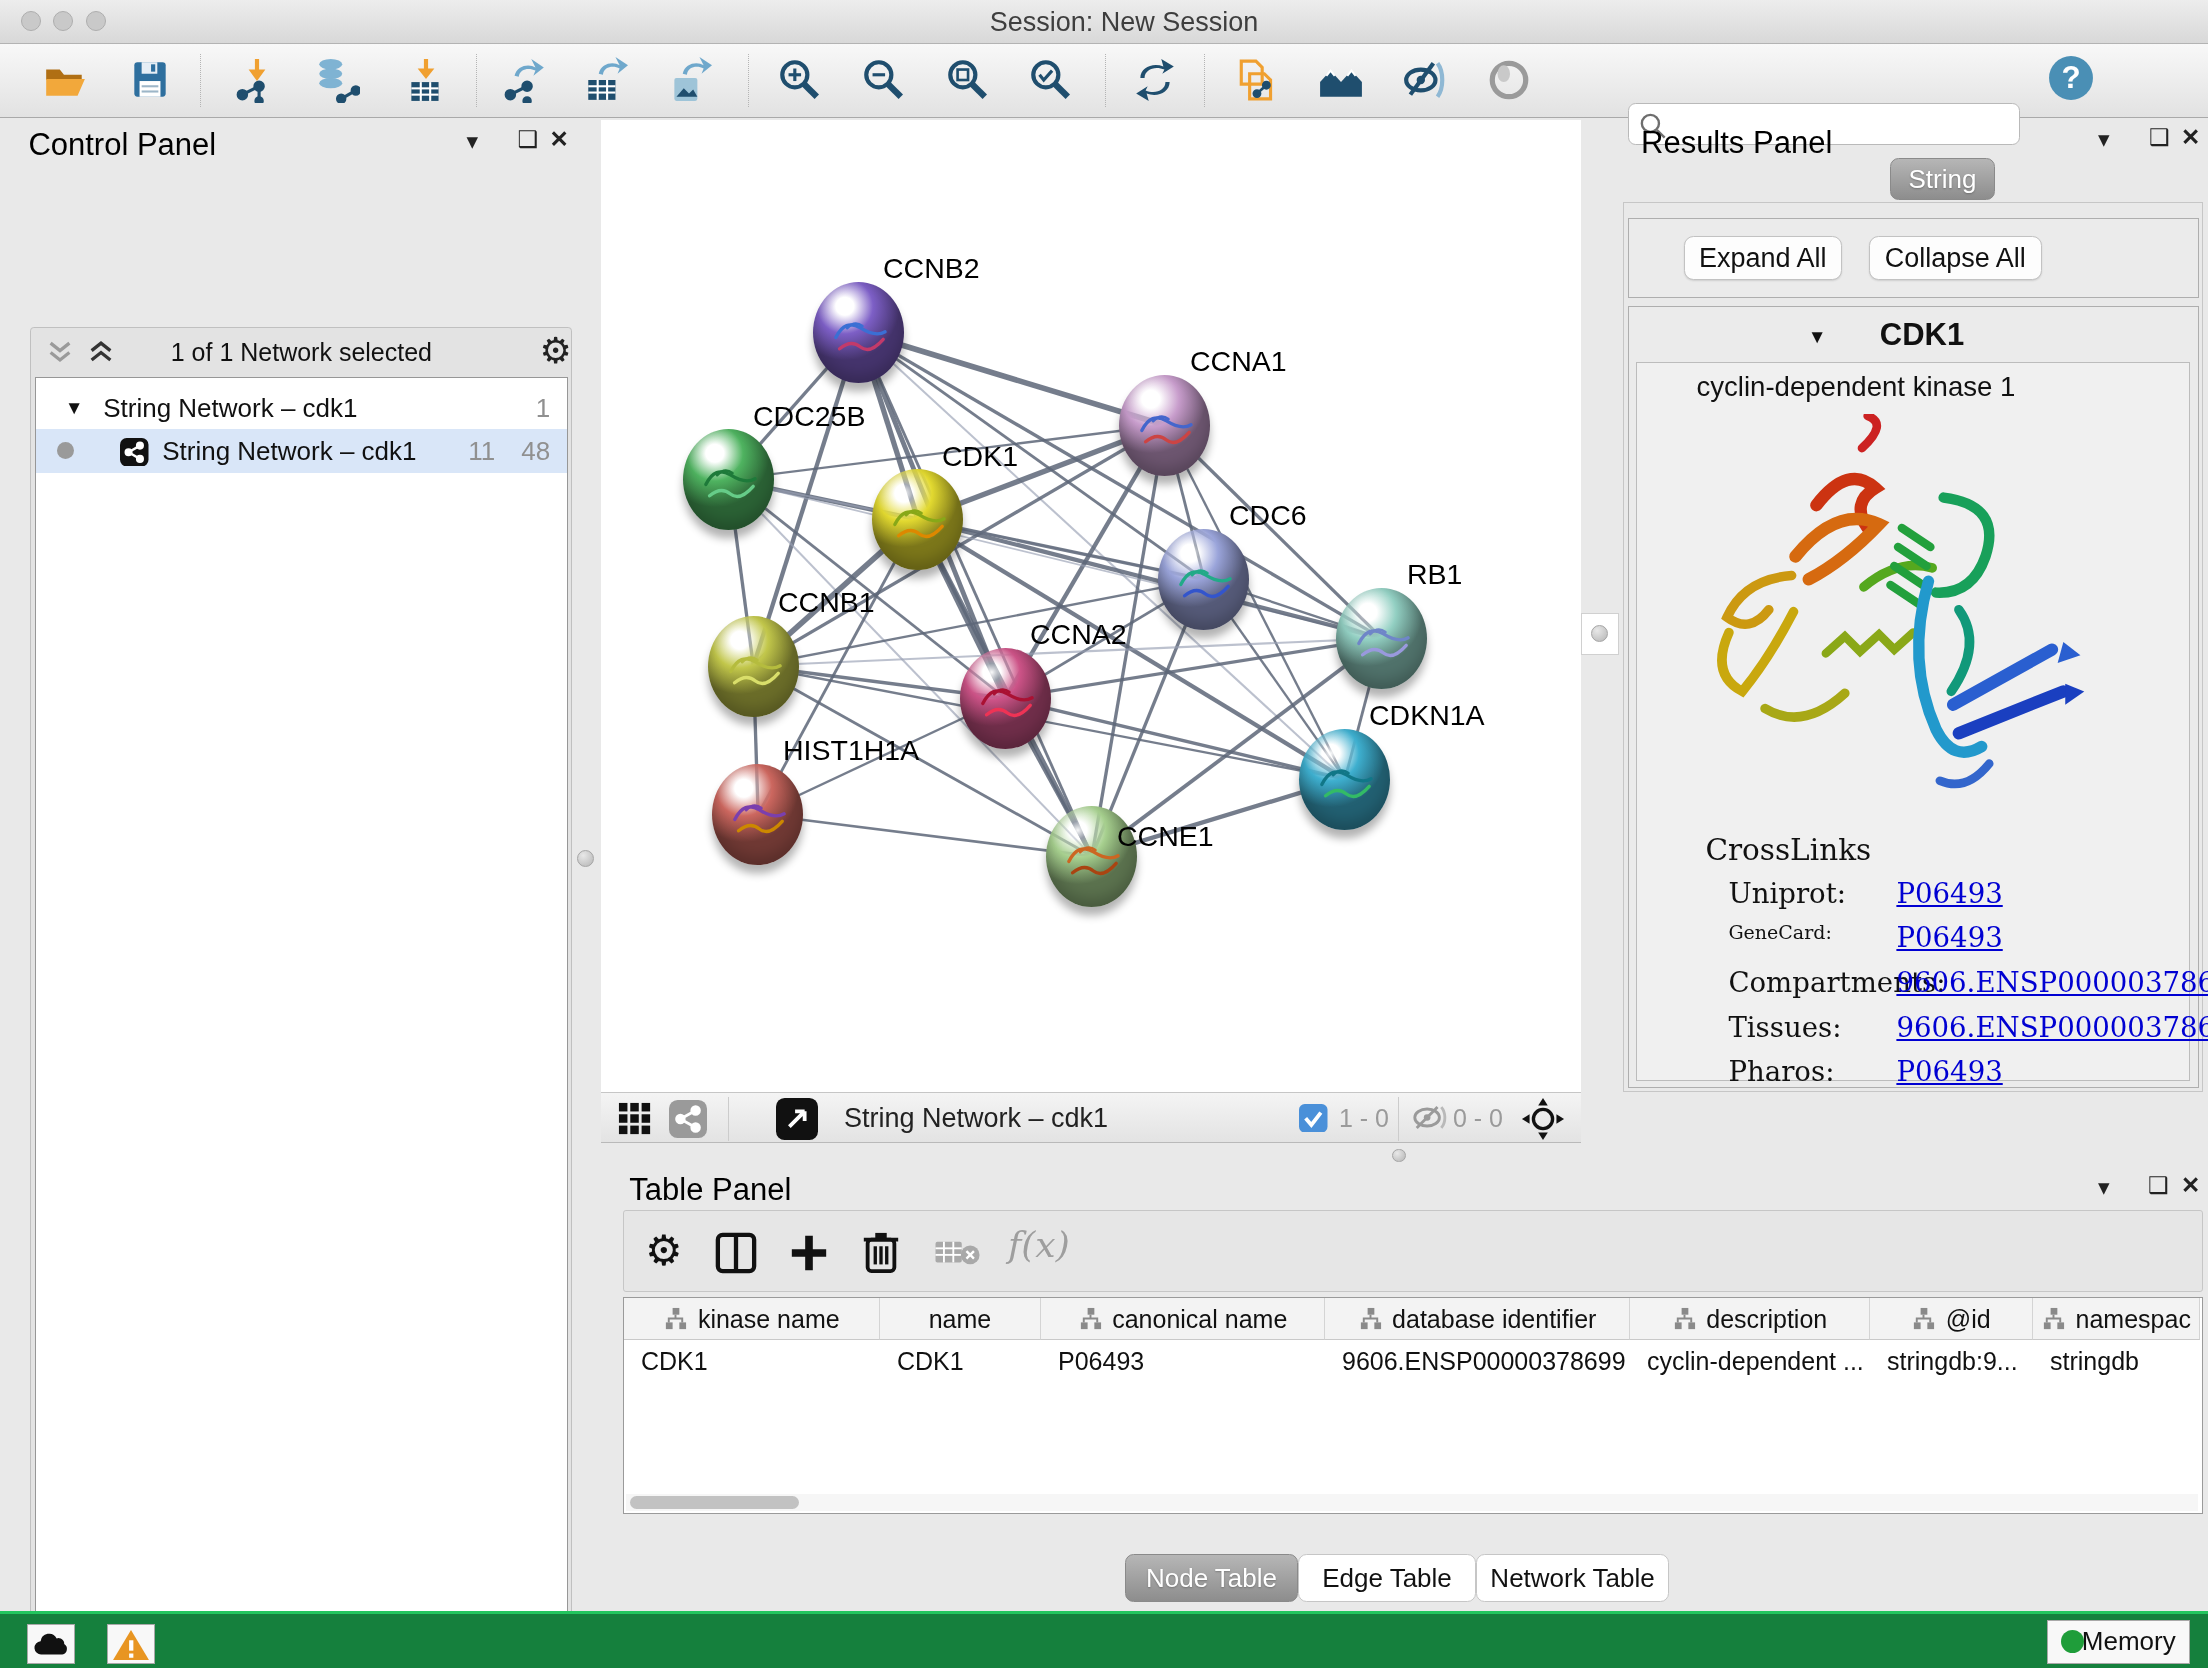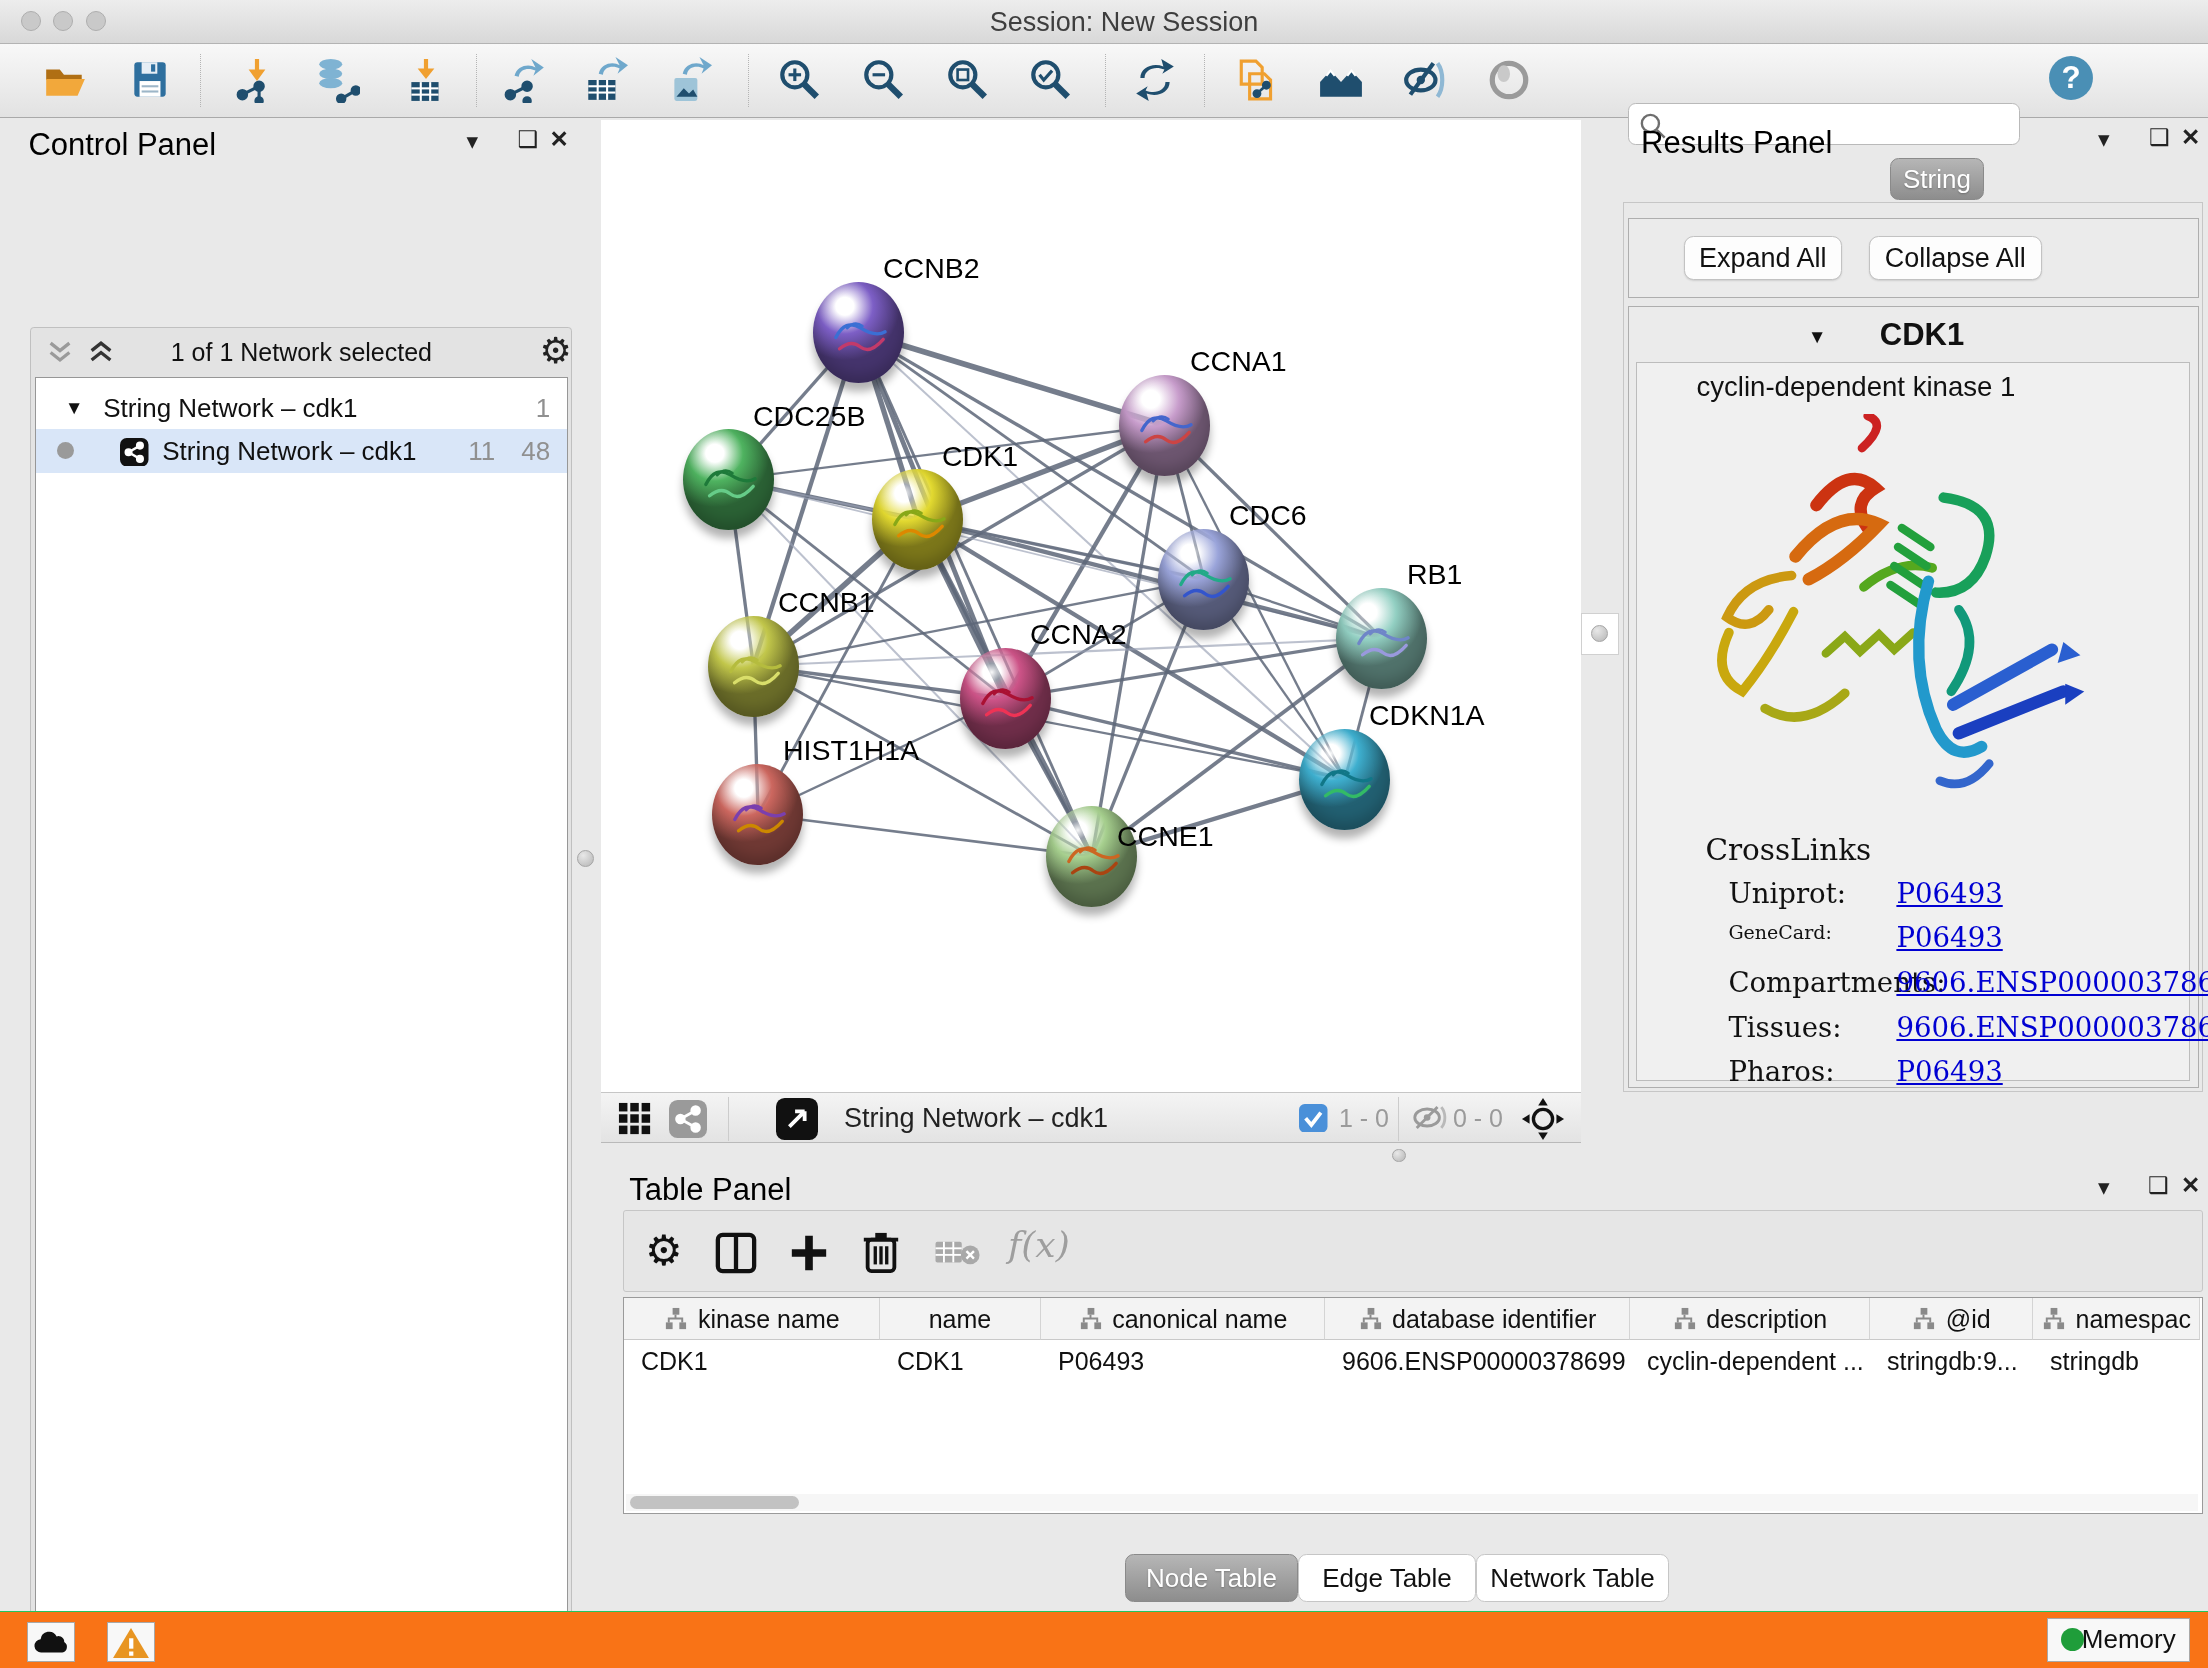--- a/index.html
+++ b/index.html
@@ -69,21 +69,21 @@
   .tp-table { position:absolute; left:623px; top:1297px; width:1580px; height:217px; background:#fff;
     border:1.9px solid #9a9a9a; }
   .th-cell { position:absolute; top:0; height:42px; background:#f3f3f3; border-right:1px solid #d4d4d4;
     border-bottom:1px solid #c9c9c9; font-size:25px; line-height:42px; text-align:center; overflow:hidden; white-space:nowrap; }
   .td-cell { position:absolute; top:42px; height:42px; font-size:25px; line-height:42px; padding-left:17px;
     overflow:hidden; white-space:nowrap; }
   .hscroll { position:absolute; left:1.9px; top:196px; width:1572px; height:17px; background:#f6f6f6; }
   .hthumb { position:absolute; left:3.8px; top:1.9px; width:169px; height:13.3px; border-radius:6.7px; background:#c2c2c2; }
 
   
-  .statusbar { position:absolute; left:0; top:1611px; width:2208px; height:57px; background:#f97316; border-top:1px solid #22c55e;padding-left:20px; }
+  .statusbar { position:absolute; left:0; top:1611px; width:2208px; height:57px; background:#15803d; border-top:3px solid #22c55e;padding-left:20px; }
   .sbtn { position:absolute; top:9.5px; width:48px; height:40px; background:#f8f8f8; border:1.9px solid #a8a8a8; }
   .membtn { position:absolute; left:2047px; top:5.7px; width:143px; height:44px; background:#f8f8f8;
     border:1.9px solid #a8a8a8; font-size:26px; line-height:40px; text-align:right; padding-right:13.3px; }
   .memdot { position:absolute; left:13.3px; top:9.5px; width:23px; height:23px; border-radius:50%; background:#1f9d3a; }
 
   svg { display:block; }
 </style>
 </head>
 <body>
 
@@ -556,21 +556,21 @@
   </div>
 <div class="handle" style="left:1377px;top:1147px;width:44px;height:17px;border:none;background:transparent">
     <span class="dot" style="width:13.3px;height:13.3px;margin:-6.7px 0 0 -6.7px"></span>
   </div>
 
 <div class="abs" style="left:1620px;top:120px;width:589px;height:972px">
   <div class="ptitle" style="left:21px;top:4.8px">Results Panel</div>
   <span class="pctl" style="left:478px;top:5.7px">▾</span>
   <span class="pctl" style="left:529px;top:3.8px">❑</span>
   <span class="pctl" style="left:561px;top:3.8px;font-weight:bold">✕</span>
-  <div class="tab sel" style="left:270px;top:38px;width:94px">String</div>
+  <div class="tab sel" style="left:270px;top:38px;width:105px">String</div>
 </div>
 <div class="rp-outer">
   <div class="rp-box" style="left:3.8px;top:15px;width:571px;height:80px">
     <div class="btn" style="left:55px;top:17px;width:158px">Expand All</div>
     <div class="btn" style="left:240px;top:17px;width:173px">Collapse All</div>
   </div>
   <div class="rp-box" style="left:3.8px;top:103px;width:571px;height:782px">
     <span class="abs" style="left:179px;top:19px;font-size:19px">▼</span>
     <span class="abs" style="left:251px;top:9.5px;font-size:31px;font-weight:bold">CDK1</span>
     <div class="abs" style="left:7.6px;top:55px;width:554px;height:719px;background:#f0f0f0;border:1px solid #bcbcbc">

